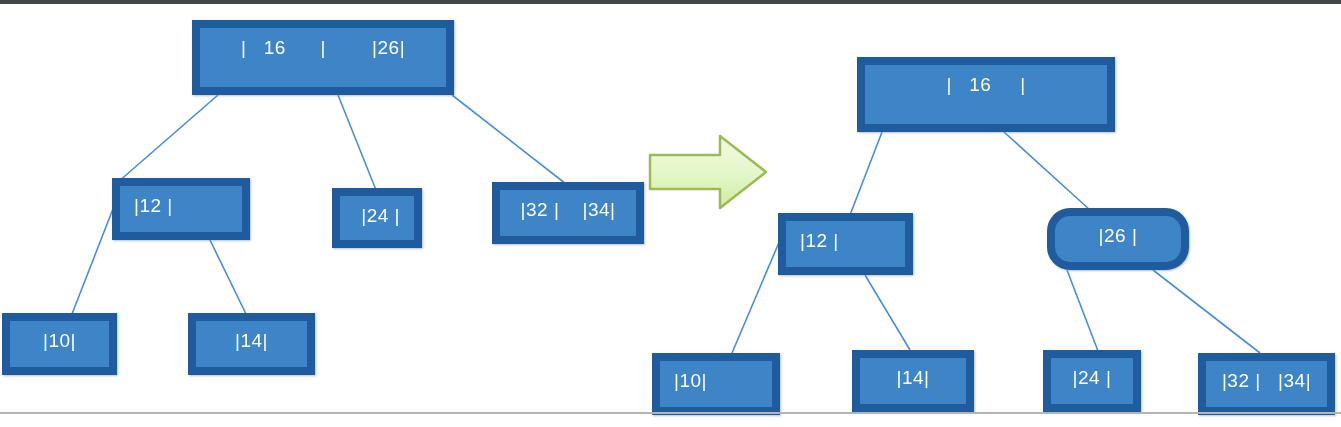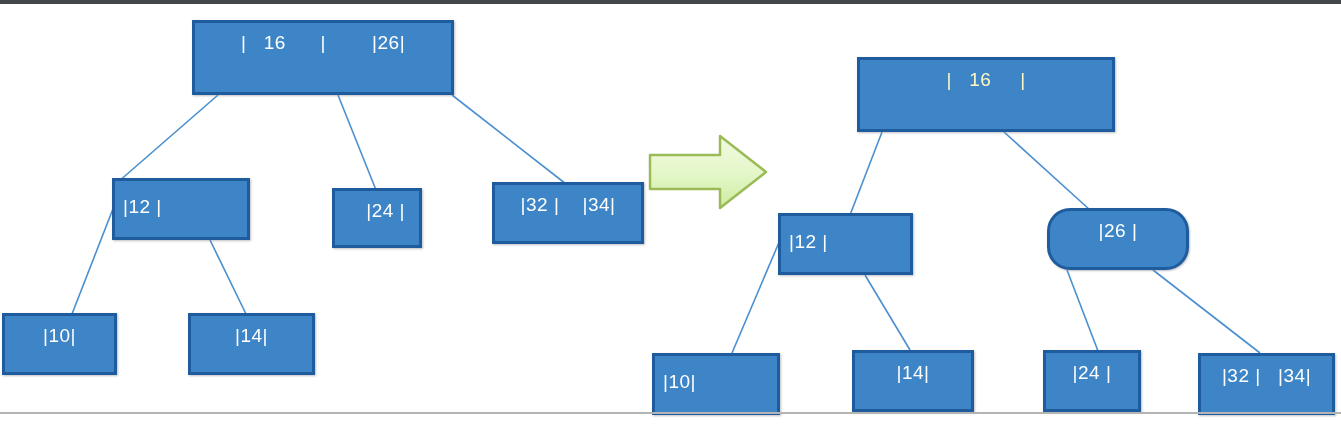--- a/index.html
+++ b/index.html
@@ -42,39 +42,39 @@
     left: 0;
     top: 0;
     width: 1341px;
     height: 427px;
   }
   
   .node {
     position: absolute;
     box-sizing: border-box;
     background: #3d85c6;
-    border: 3px solid #14532d;
+    border: 8px solid #14532d;
     box-shadow: 1px 1px 2px rgba(140,140,150,0.55);
     display: flex;
     align-items: flex-start;
     color: #ffffff;
     font-family: "Liberation Sans", sans-serif;
     font-size: 19px;
     font-weight: 400;
     letter-spacing: 0.5px;
     white-space: pre;
     line-height: 1;
   }
   .node .keys {
     display: block;
     width: 100%;
     padding-top: 10px;
   }
   .align-center .keys { text-align: center; }
-  .align-left   .keys { text-align: left;  padding-left: 8px; margin-top: 6px; }
+  .align-left   .keys { text-align: left;  padding-left: 14px; }
   .align-right  .keys { text-align: right; padding-right: 14px; }
   
   .arrow-wrap {
     position: absolute;
   }
 </style>
 </head>
 <body>
 
 <div id="canvas" style="background: rgb(255, 255, 255);">

